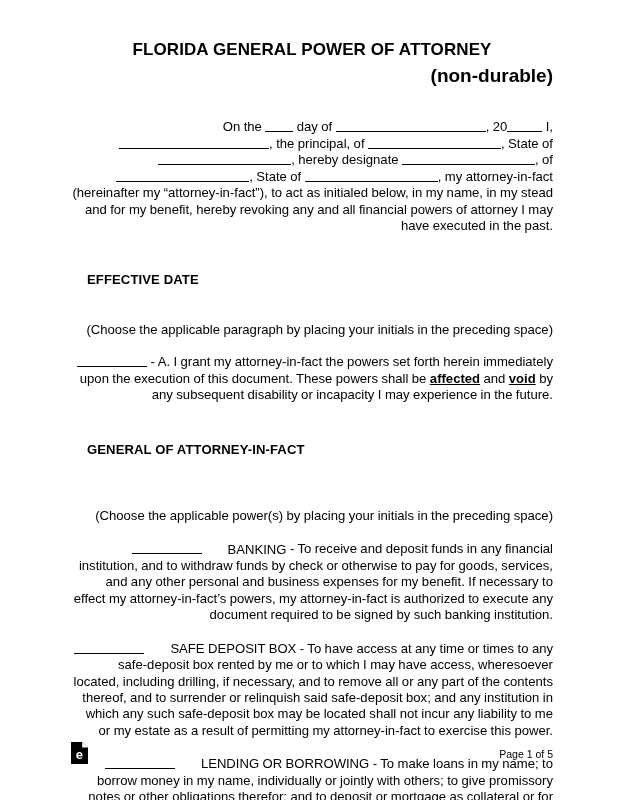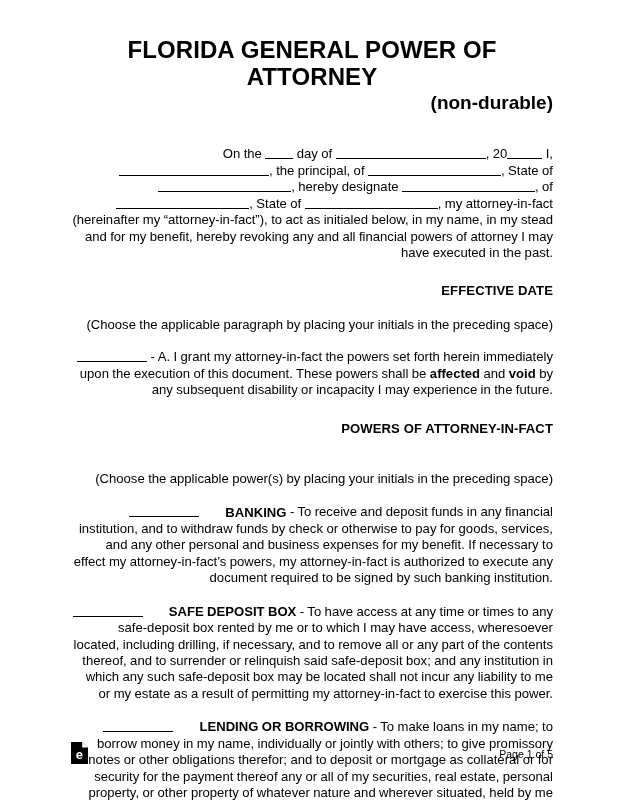--- a/index.html
+++ b/index.html
@@ -23,21 +23,21 @@
   .content {
     position: absolute;
     left: 71px;
     top: 0;
     width: 482px;
   }
   
   .doc-title {
     text-align: center;
     font-weight: bold;
-    font-size: 24px;
+    font-size: 17px;
     line-height: 27px;
     letter-spacing: 0.1px;
     margin: 0;
     padding-top: 36px;
   }
   .doc-subtitle {
     text-align: right;
     font-weight: bold;
     font-size: 19px;
     line-height: 24px;
@@ -46,43 +46,44 @@
   }
   
   .para {
     font-size: 13.1px;
     line-height: 16.4px;
     text-align: right;
     margin: 0;
     word-spacing: -0.2px;
   }
   .section-head {
-    text-align: right;
+    text-align: left;
     font-weight: bold;
     font-size: 13.1px;
     line-height: 16.4px;
-    margin: 0;
+    margin: 16px;
     letter-spacing: 0.1px;
   }
   .gap-intro   { height: 31px; }
   .gap-a       { height: 22px; }
   .gap-b       { height: 17px; }
   .gap-c       { height: 16px; }
   .gap-e       { height: 22px; }
   .gap-f       { height: 17px; }
   .gap-g       { height: 17px; }
   .gap-h       { height: 17px; }
   .gap-i       { height: 17px; }
   .gap-j       { height: 17px; }
 
   b.em-underline {
     font-weight: bold;
+    text-decoration: underline;
   }
   .power-name {
-    font-weight: bold;
+    font-weight: normal;
     margin-left: 26px;
   }
   
   .blank {
     display: inline-block;
     border-bottom: 1.4px solid #000;
     vertical-align: baseline;
     height: 0.92em;
     margin-bottom: -0.07em;
   }
@@ -139,21 +140,21 @@
     <div class="gap-b"></div>
 
     <p class="para">(Choose the applicable paragraph by placing your initials in the preceding space)</p>
 
     <div class="gap-c"></div>
 
     <p class="para"><span class="blank blank-init"></span><span> - A. I grant my attorney-in-fact the powers set forth herein immediately upon the execution of this document. These powers shall be </span><b class="em-underline">affected</b><span> and </span><b class="em-underline">void</b><span> by any subsequent disability or incapacity I may experience in the future.</span></p>
 
     <div class="gap-e"></div>
 
-    <p class="section-head">POWERS OF ATTORNEY-IN-FACT</p>
+    <p class="section-head">GENERAL OF ATTORNEY-IN-FACT</p>
 
     <div class="gap-f"></div>
 
 
     <div class="gap-g"></div>
 
     <p class="para">(Choose the applicable power(s) by placing your initials in the preceding space)</p>
 
     <div class="gap-h"></div>
 

